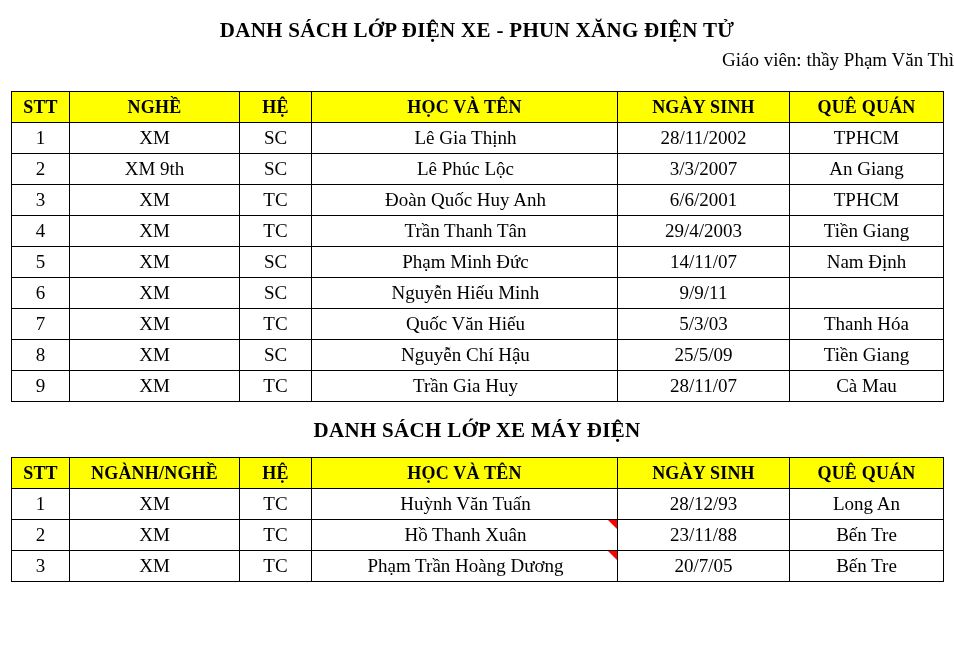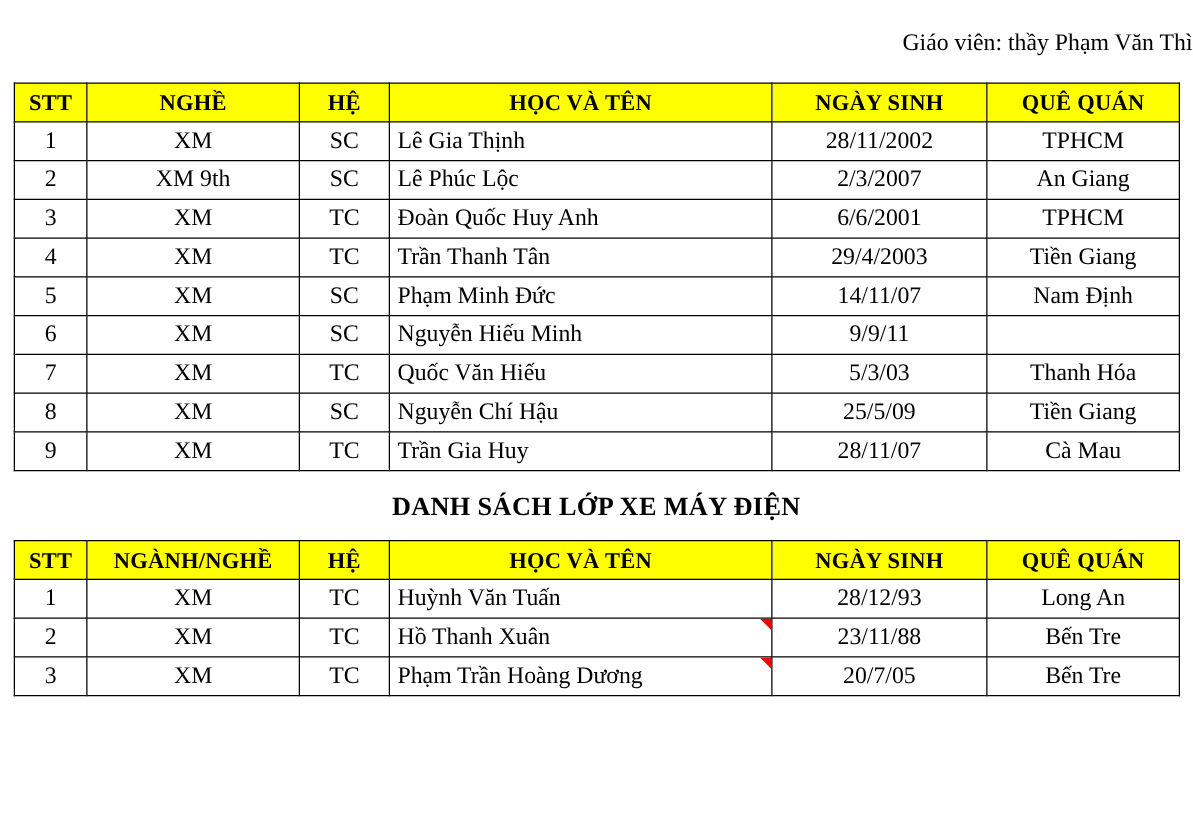--- a/index.html
+++ b/index.html
@@ -51,21 +51,21 @@
     white-space: nowrap;
   }
   thead th {
     background: #ffff00;
     font-weight: bold;
     text-align: center;
     font-size: 18px;
     letter-spacing: 0.2px;
   }
   .c-center { text-align: center; }
-  .c-left   { text-align: left; padding-left: 6px; }
+  .c-left   { text-align: center; padding-left: 6px; }
 
   
   .t1 col.c0 { width: 58px; }
   .t1 col.c1 { width: 170px; }
   .t1 col.c2 { width: 72px; }
   .t1 col.c3 { width: 306px; }
   .t1 col.c4 { width: 172px; }
   .t1 col.c5 { width: 154px; }
 
   
@@ -99,20 +99,21 @@
   .gap-e { height: 8px; }
 </style>
 </head>
 <body>
 
 <div class="page">
 
   <div class="gap-a"></div>
 
   <div class="block">
+    <div class="title">DANH SÁCH LỚP ĐIỆN XE - PHUN XĂNG ĐIỆN TỬ</div>
     <div class="gap-d"></div>
     <div class="subtitle">Giáo viên: thầy Phạm Văn Thì</div>
     <div class="gap-c"></div>
 
     <table class="t1">
       <colgroup>
         <col class="c0">
           <col class="c1">
           <col class="c2">
           <col class="c3">
@@ -136,21 +137,21 @@
           <td class="c-center">SC</td>
           <td class="c-left">Lê Gia Thịnh</td>
           <td class="c-center">28/11/2002</td>
           <td class="c-center">TPHCM</td>
         </tr>
         <tr>
           <td class="c-center">2</td>
           <td class="c-center">XM 9th</td>
           <td class="c-center">SC</td>
           <td class="c-left">Lê Phúc Lộc</td>
-          <td class="c-center">2/3/2007</td>
+          <td class="c-center">3/3/2007</td>
           <td class="c-center">An Giang</td>
         </tr>
         <tr>
           <td class="c-center">3</td>
           <td class="c-center">XM</td>
           <td class="c-center">TC</td>
           <td class="c-left">Đoàn Quốc Huy Anh</td>
           <td class="c-center">6/6/2001</td>
           <td class="c-center">TPHCM</td>
         </tr>

